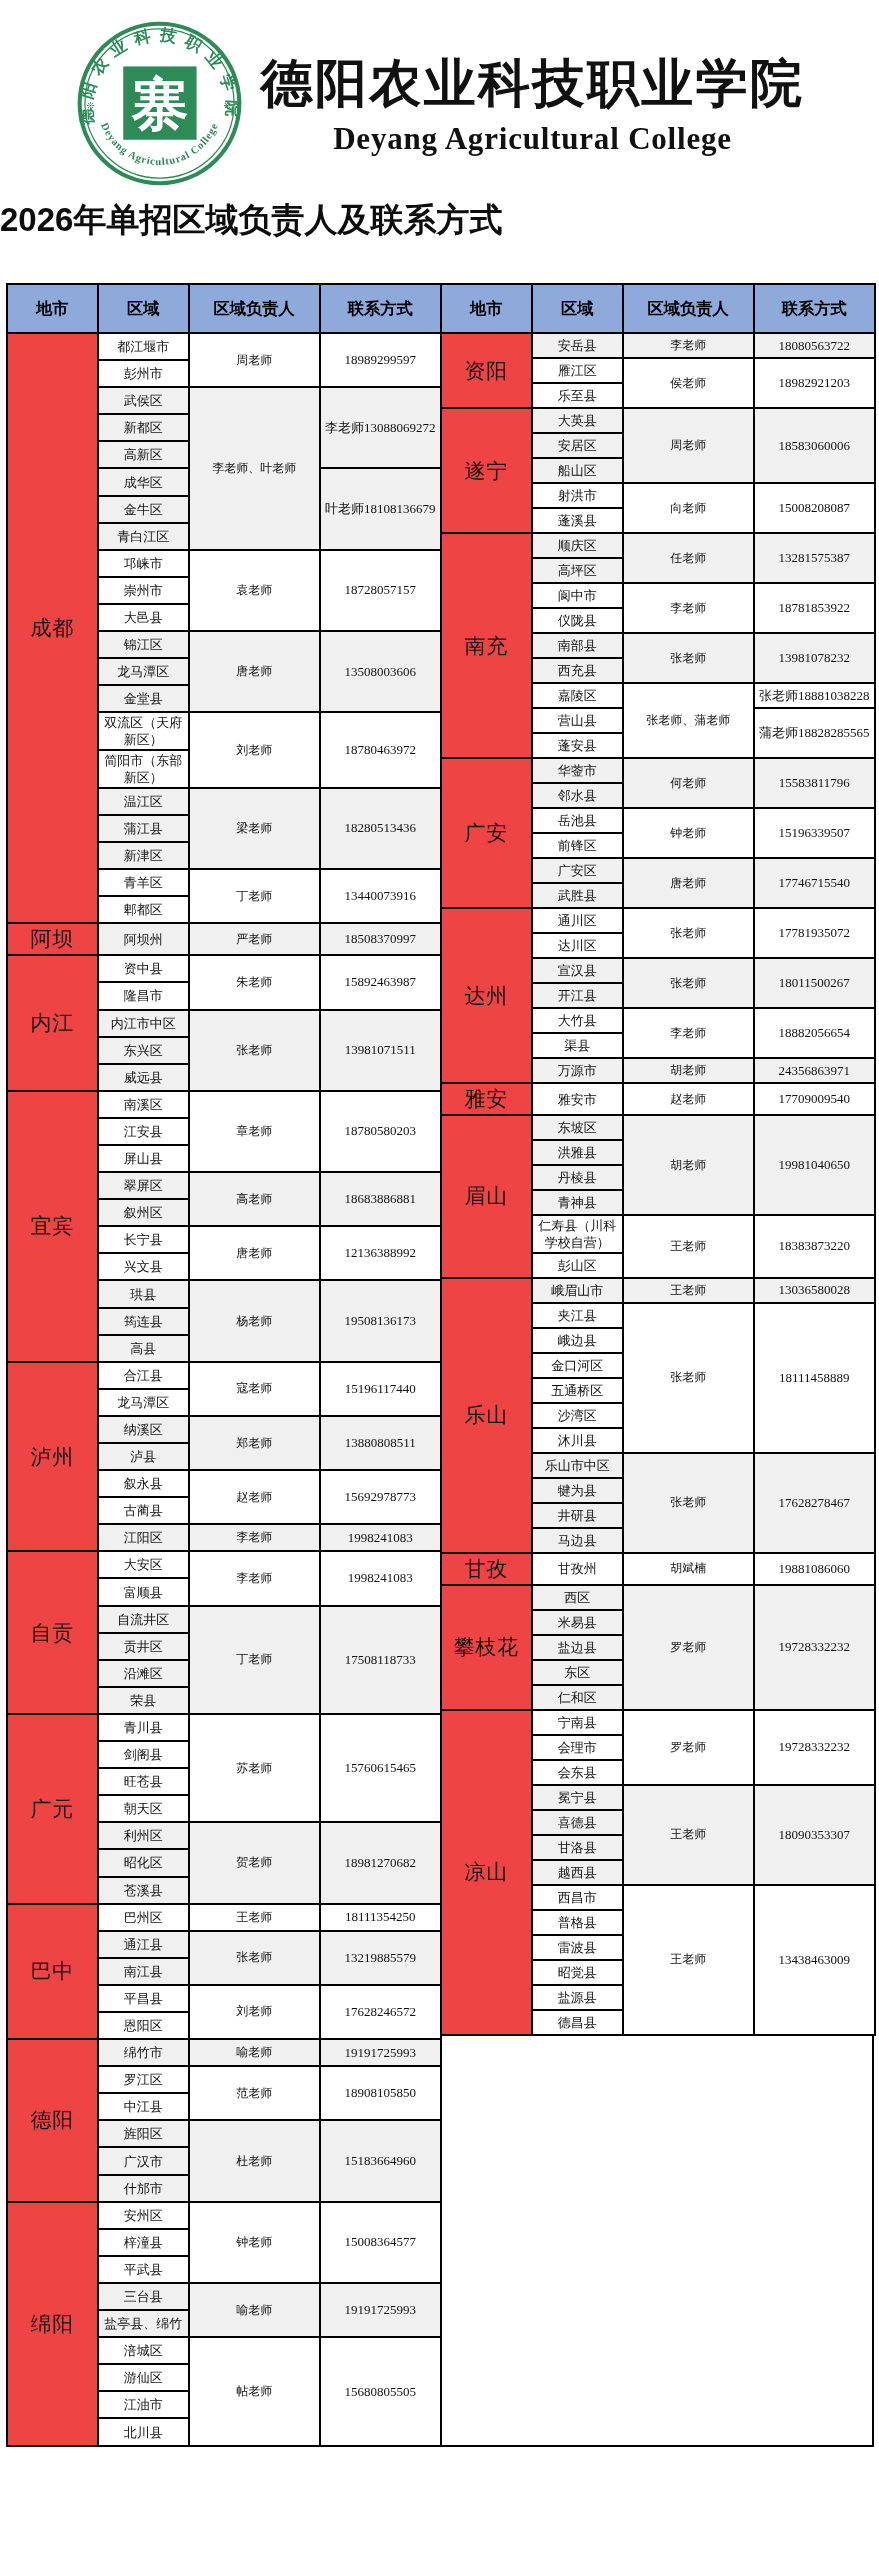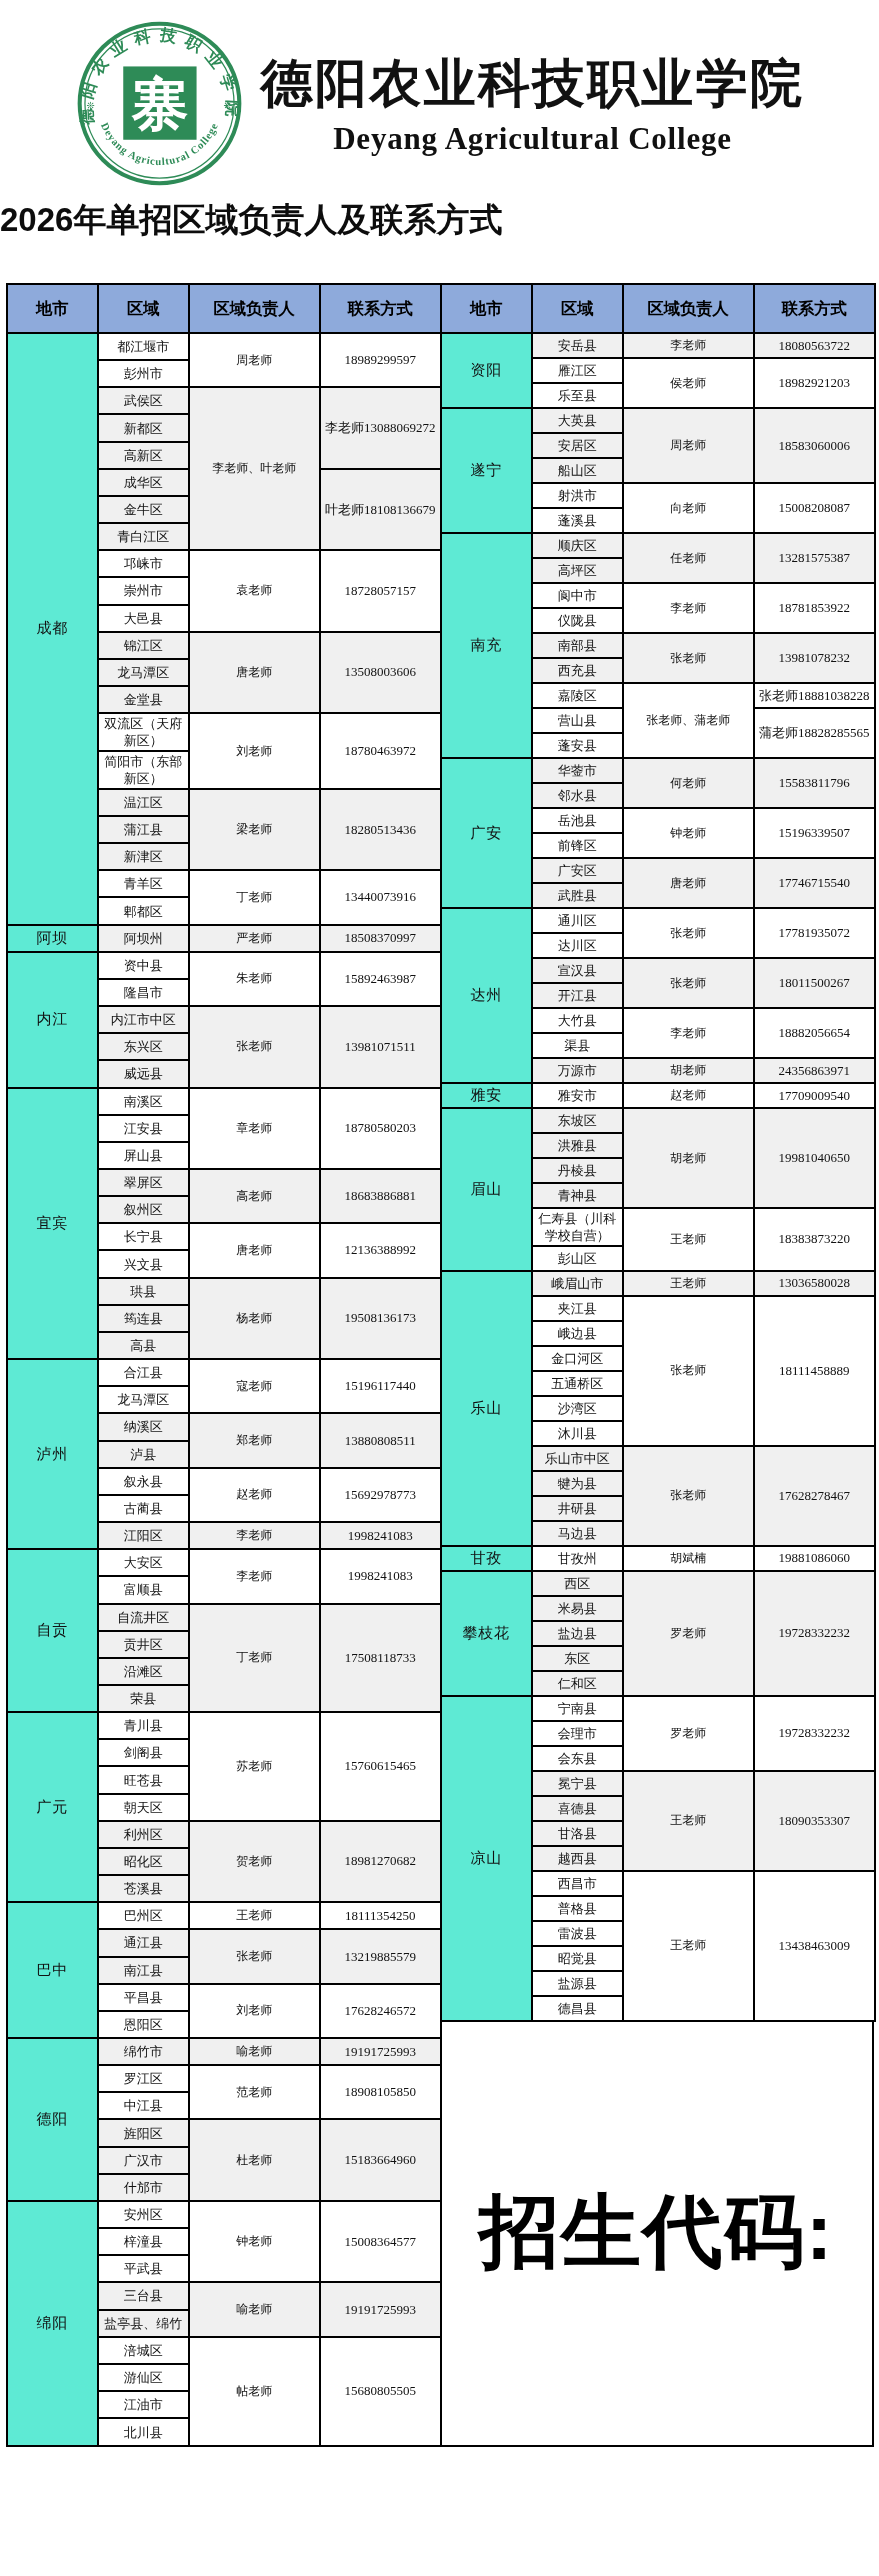--- a/index.html
+++ b/index.html
@@ -25,21 +25,21 @@
               font-weight:bold;font-size:33px;margin-top:11.4px;color:#0d0d0d;}
   
   .tables{display:flex;align-items:stretch;padding:0 5.7px;height:2164px;}
   .col{width:434px;display:flex;flex-direction:column;}
   table{border-collapse:collapse;table-layout:fixed;width:434px;}
   .t-left{height:100%;}
   th,td{border:2px solid #000;box-sizing:border-box;}
   th{background:#8eaadb;font-family:"Liberation Sans","DejaVu Sans",sans-serif;
      font-size:16.3px;font-weight:bold;height:49px;color:#000;}
   td{text-align:center;vertical-align:middle;}
-  td.city{background:#5eead4;font-size:15px;width:91px;letter-spacing:0.8px;margin-top:12px;}
+  td.city{background:#ef4444;font-size:21px;width:91px;letter-spacing:0.8px;margin-top:12px;}
   td.region{font-size:13px;line-height:17px;height:27px;padding:0.8px 1.6px;}
   .t-right td.region{height:25px;}
   td.contact{font-size:12px;}
   td.phone{font-size:13px;white-space:nowrap;margin-top:26px;}
   .sw{background:#ffffff;}
   .sg{background:#f0f0f0;}
   
   .code-box{flex:1;border:2px solid #000;border-top:none;display:flex;flex-direction:column;
             align-items:center;justify-content:center;gap:23px;background:#fff;}
   .code-label{font-family:"Liberation Sans","DejaVu Sans",sans-serif;font-weight:900;
@@ -681,19 +681,18 @@
             </tr>
             <tr>
               <td class="region sw">盐源县</td>
             </tr>
             <tr>
               <td class="region sw">德昌县</td>
             </tr>
           </tbody>
       </table>
       <div class="code-box">
-        <div class="code-label">招生代码:</div>
       </div>
     </div>
   </div>
 
 </div>
 
 
 </body></html>

